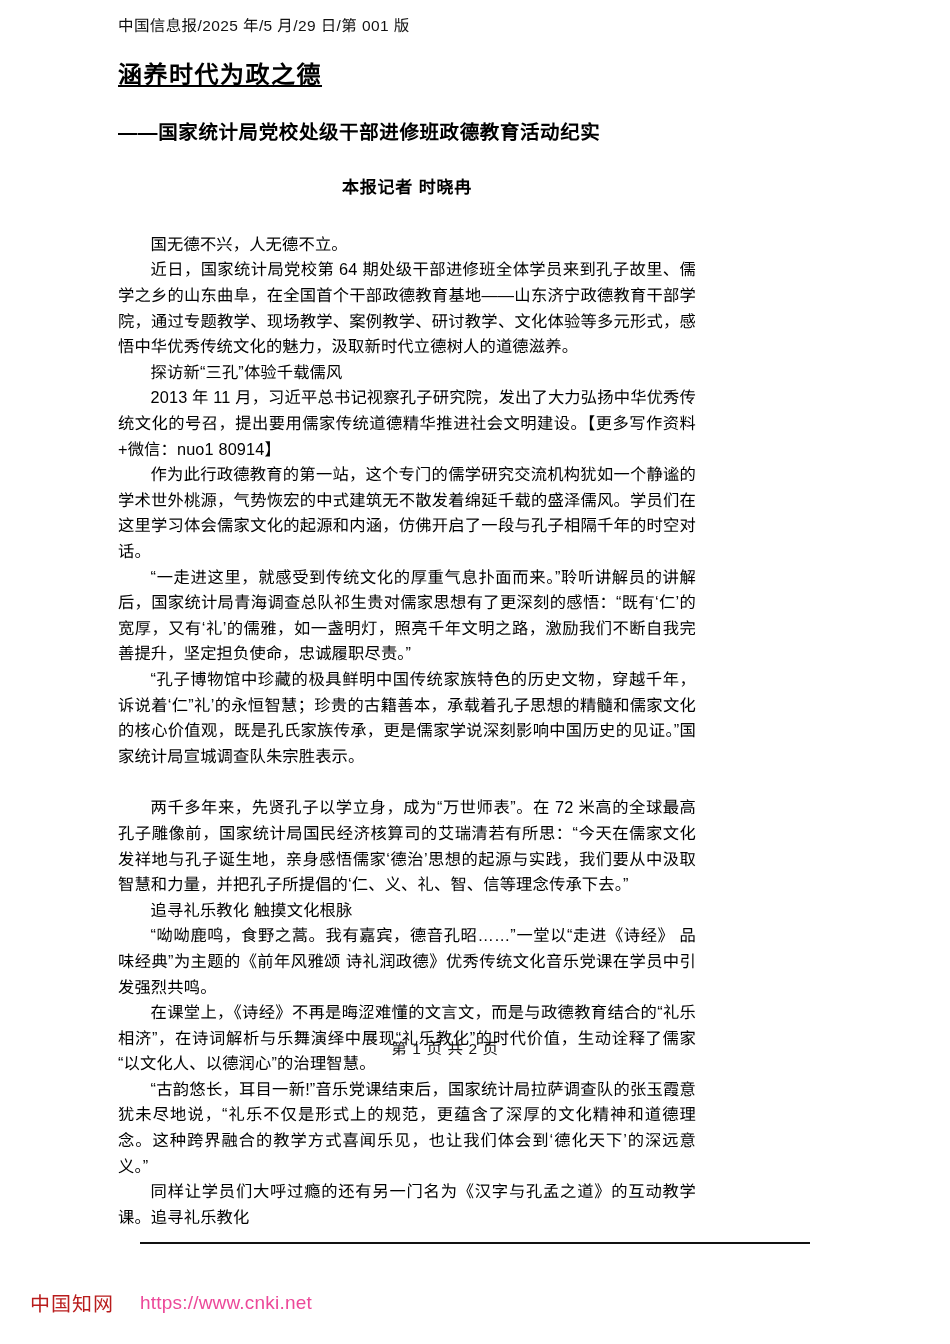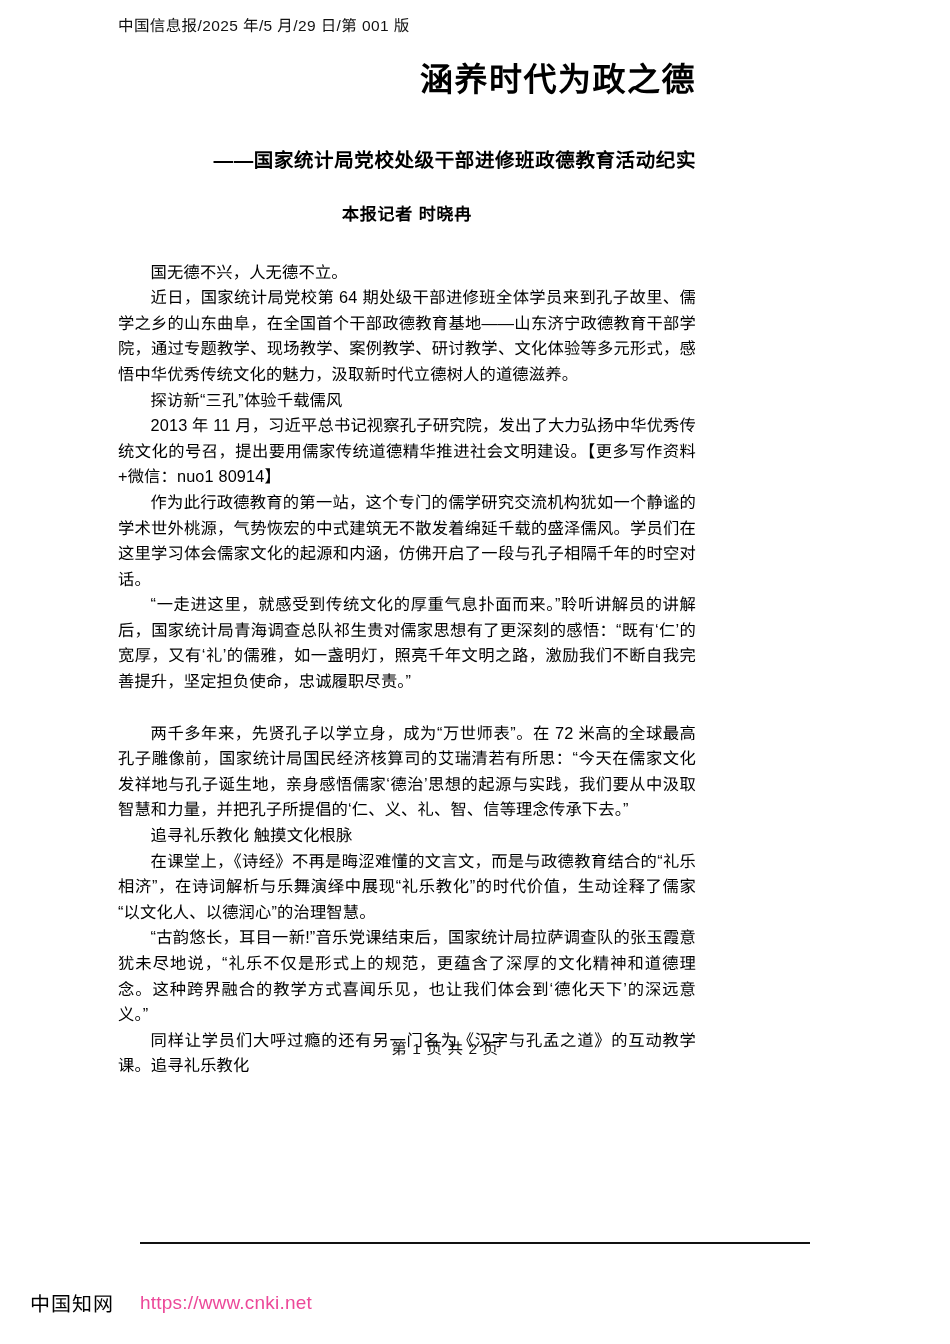--- a/index.html
+++ b/index.html
@@ -38,34 +38,35 @@
     letter-spacing: 0.4px;
     color: #111;
     margin: 0 0 14px 0;
     white-space: nowrap;
   }
 
   
   .doc-title {
     font-family: "Liberation Sans", "DejaVu Sans", sans-serif;
     font-weight: bold;
-    font-size: 33px;
+    font-size: 24px;
     line-height: 1.3;
-    text-align: right;
+    text-align: left;
     letter-spacing: 1.5px;
     margin: 22px 0 0 0;
+    text-decoration: underline;
   }
   .doc-subtitle {
     font-family: "Liberation Sans", "DejaVu Sans", sans-serif;
     font-weight: bold;
     font-size: 19.5px;
     line-height: 1.3;
-    text-align: right;
+    text-align: left;
     letter-spacing: 0.6px;
-    margin: 46px 0 0 0;
+    margin: 30px 0 0 0;
   }
   .doc-byline {
     font-family: "Liberation Sans", "DejaVu Sans", sans-serif;
     font-weight: bold;
     font-size: 17px;
     line-height: 1.3;
     text-align: center;
     letter-spacing: 0.8px;
     margin: 31px 0 0 0;
   }
@@ -118,21 +119,21 @@
     left: 30px;
     top: 1288px;
     display: flex;
     align-items: center;
     gap: 26px;
   }
   .watermark-logo {
     font-family: "Liberation Sans", "DejaVu Sans", sans-serif;
     font-size: 20px;
     letter-spacing: 1px;
-    color: #000000;
+    color: #b91c1c;
     white-space: nowrap;
   }
   .watermark-url {
     font-family: "Liberation Sans", "DejaVu Sans", sans-serif;
     font-size: 19px;
     letter-spacing: 0.2px;
     color: #ec4899;
     white-space: nowrap;
   }
 </style>
@@ -151,22 +152,24 @@
 
     <div class="doc-byline">本报记者  时晓冉</div>
 
     <div class="article">
         <p class="para">国无德不兴，人无德不立。</p>
         <p class="para">近日，国家统计局党校第 64 期处级干部进修班全体学员来到孔子故里、儒学之乡的山东曲阜，在全国首个干部政德教育基地——山东济宁政德教育干部学院，通过专题教学、现场教学、案例教学、研讨教学、文化体验等多元形式，感悟中华优秀传统文化的魅力，汲取新时代立德树人的道德滋养。</p>
         <p class="para">探访新“三孔”体验千载儒风</p>
         <p class="para">2013 年 11 月，习近平总书记视察孔子研究院，发出了大力弘扬中华优秀传统文化的号召，提出要用儒家传统道德精华推进社会文明建设。【更多写作资料+微信：nuo1 80914】</p>
         <p class="para">作为此行政德教育的第一站，这个专门的儒学研究交流机构犹如一个静谧的学术世外桃源，气势恢宏的中式建筑无不散发着绵延千载的盛泽儒风。学员们在这里学习体会儒家文化的起源和内涵，仿佛开启了一段与孔子相隔千年的时空对话。</p>
         <p class="para">“一走进这里，就感受到传统文化的厚重气息扑面而来。”聆听讲解员的讲解后，国家统计局青海调查总队祁生贵对儒家思想有了更深刻的感悟：“既有‘仁’的宽厚，又有‘礼’的儒雅，如一盏明灯，照亮千年文明之路，激励我们不断自我完善提升，坚定担负使命，忠诚履职尽责。”</p>
+        <p class="para">“孔子博物馆中珍藏的极具鲜明中国传统家族特色的历史文物，穿越千年，诉说着‘仁”礼’的永恒智慧；珍贵的古籍善本，承载着孔子思想的精髓和儒家文化的核心价值观，既是孔氏家族传承，更是儒家学说深刻影响中国历史的见证。”国家统计局宣城调查队朱宗胜表示。</p>
         <p class="para spacer-before">两千多年来，先贤孔子以学立身，成为“万世师表”。在 72 米高的全球最高孔子雕像前，国家统计局国民经济核算司的艾瑞清若有所思：“今天在儒家文化发祥地与孔子诞生地，亲身感悟儒家‘德治’思想的起源与实践，我们要从中汲取智慧和力量，并把孔子所提倡的‘仁、义、礼、智、信等理念传承下去。”</p>
         <p class="para">追寻礼乐教化 触摸文化根脉</p>
+        <p class="para">“呦呦鹿鸣，食野之蒿。我有嘉宾，德音孔昭……”一堂以“走进《诗经》 品味经典”为主题的《前年风雅颂 诗礼润政德》优秀传统文化音乐党课在学员中引发强烈共鸣。</p>
         <p class="para">在课堂上，《诗经》不再是晦涩难懂的文言文，而是与政德教育结合的“礼乐相济”，在诗词解析与乐舞演绎中展现“礼乐教化”的时代价值，生动诠释了儒家“以文化人、以德润心”的治理智慧。</p>
         <p class="para">“古韵悠长，耳目一新!”音乐党课结束后，国家统计局拉萨调查队的张玉霞意犹未尽地说，“礼乐不仅是形式上的规范，更蕴含了深厚的文化精神和道德理念。这种跨界融合的教学方式喜闻乐见，也让我们体会到‘德化天下’的深远意义。”</p>
         <p class="para">同样让学员们大呼过瘾的还有另一门名为《汉字与孔孟之道》的互动教学课。追寻礼乐教化</p>
       </div>
 
   </div>
 
   <div class="page-footer">第 1 页 共 2 页</div>
 
   <div class="bottom-rule"></div>

